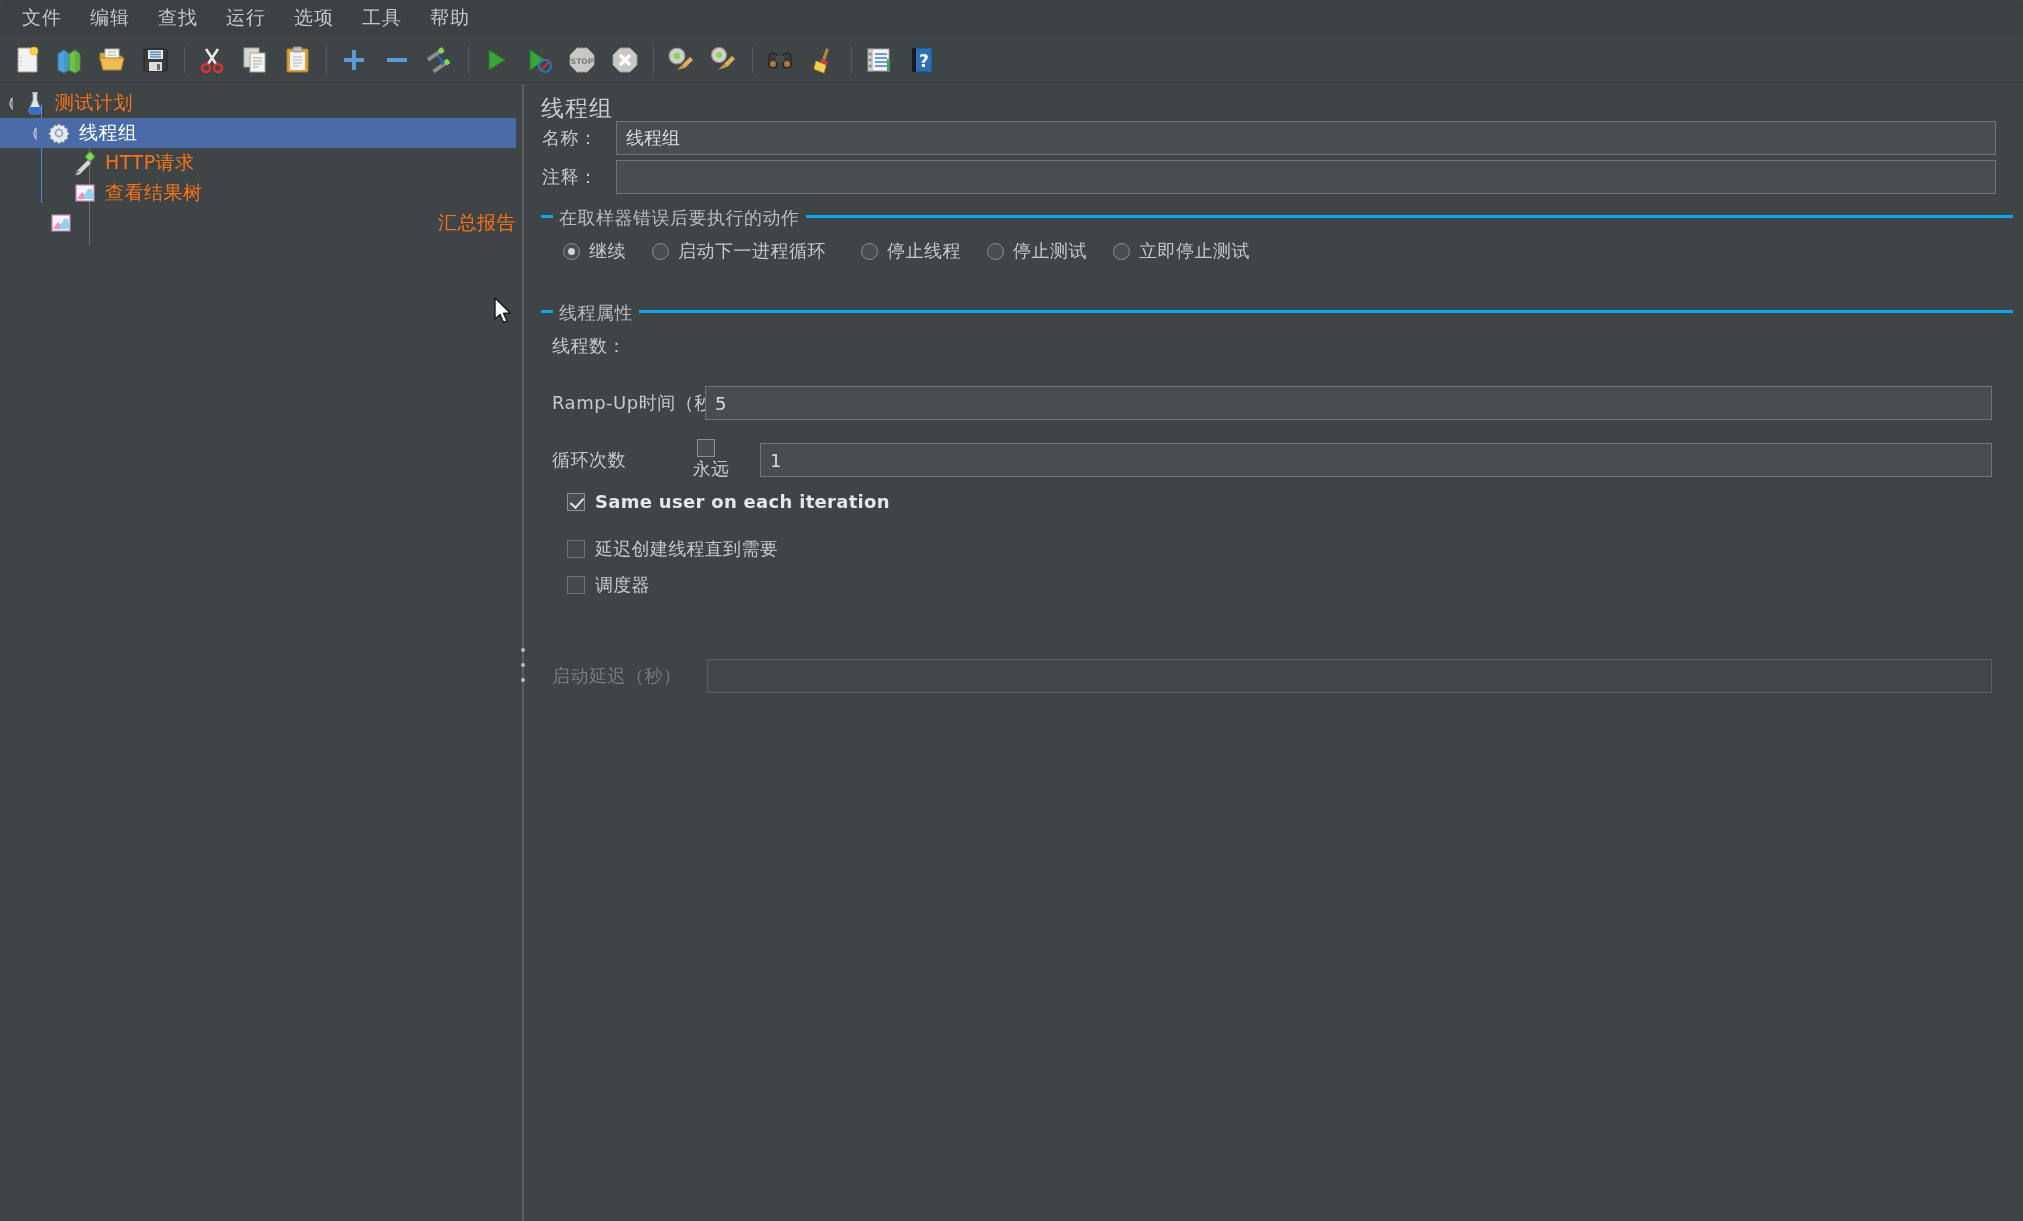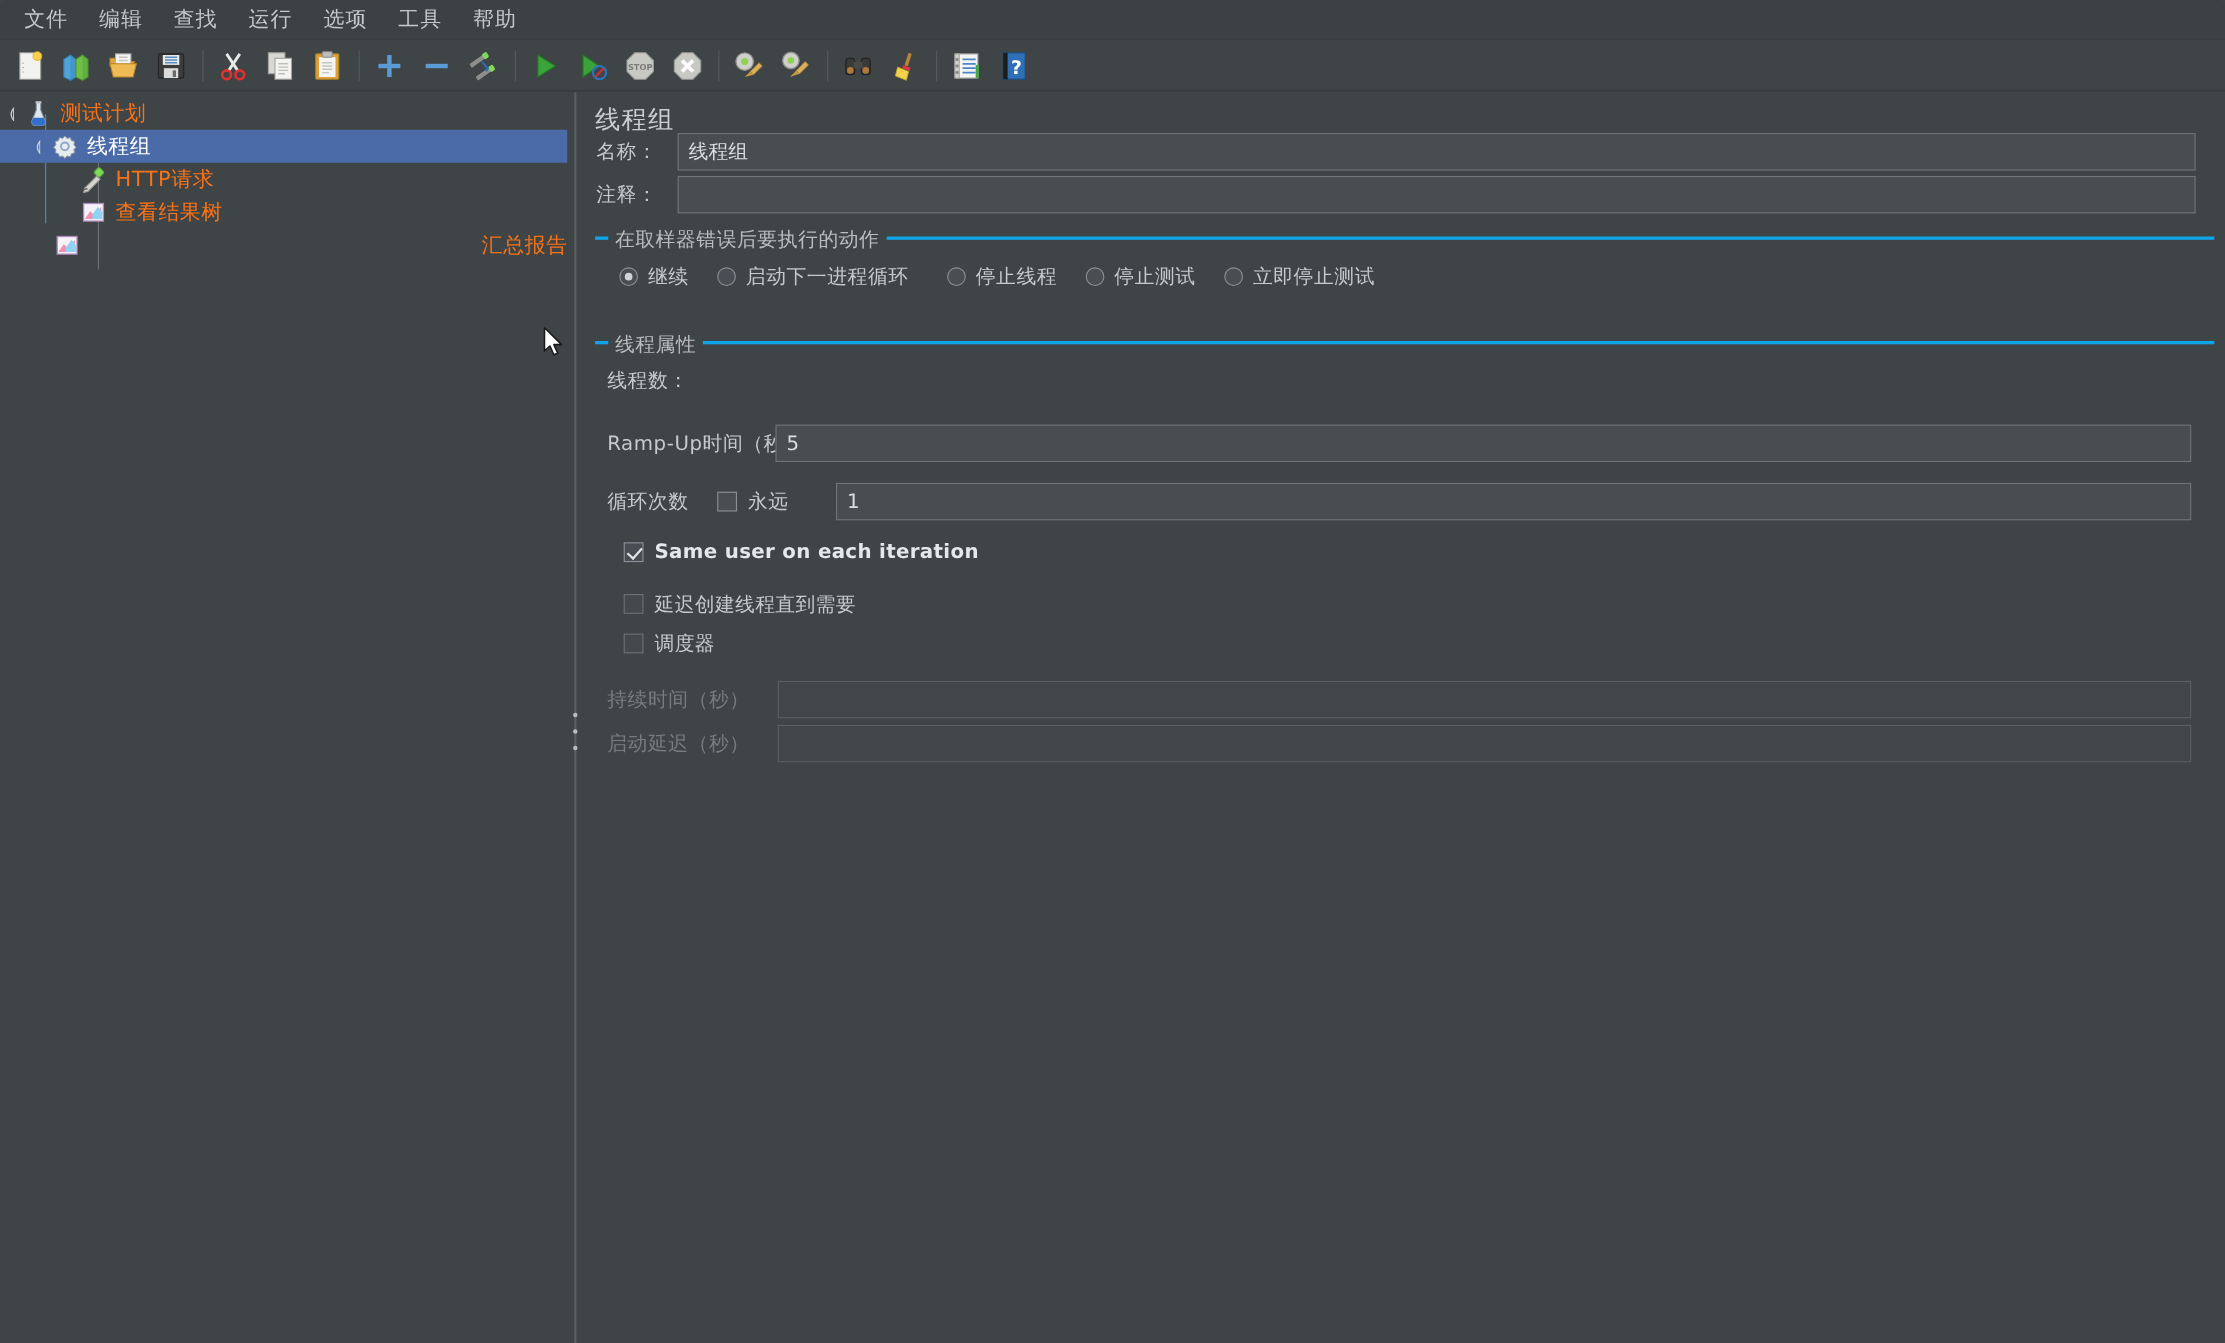--- a/index.html
+++ b/index.html
@@ -564,21 +564,21 @@
         <div class="flabel" style="width:155px;">线程数：</div>
       </div>
 
       <div style="position:absolute; left:11px; top:73px; display:flex; align-items:center; width:1450px;">
         <div class="flabel" style="width:153px;">Ramp-Up时间（秒）：</div>
         <input class="finput" style="width: 1287px;" value="5">
       </div>
 
       <div style="position:absolute; left:11px; top:126px; display:flex; align-items:center; width:1450px;">
         <div class="flabel" style="width:100px;">循环次数</div>
-        <div class="cb-wrap" style="width:108px;">
+        <div class="cb-wrap" style="width:108px;flex-direction:column;">
           <span class="cb"></span>
           <span class="cb-label">永远</span>
         </div>
         <input class="finput" style="width: 1232px;" value="1">
       </div>
 
       <div style="position:absolute; left:26px; top:178px;">
         <div class="cb-wrap">
           <span class="cb on"></span>
           <span class="cb-label strong">Same user on each iteration</span>
@@ -592,24 +592,20 @@
         </div>
       </div>
 
       <div style="position:absolute; left:26px; top:260px;">
         <div class="cb-wrap">
           <span class="cb dim"></span>
           <span class="cb-label">调度器</span>
         </div>
       </div>
 
-      <div style="position:absolute; left:11px; top:306px; display:flex; align-items:center; width:1450px;">
-        <div class="flabel dim" style="width:155px;">持续时间（秒）</div>
-        <input class="finput disabled" style="width: 1285px;" disabled="" value="">
-      </div>
 
       <div style="position:absolute; left:11px; top:346px; display:flex; align-items:center; width:1450px;">
         <div class="flabel dim" style="width:155px;">启动延迟（秒）</div>
         <input class="finput disabled" style="width: 1285px;" disabled="" value="">
       </div>
 
     </div>
   </div>
 
   <div class="cursor" id="mouse-cursor" style="left: 493px; top: 297px;">

